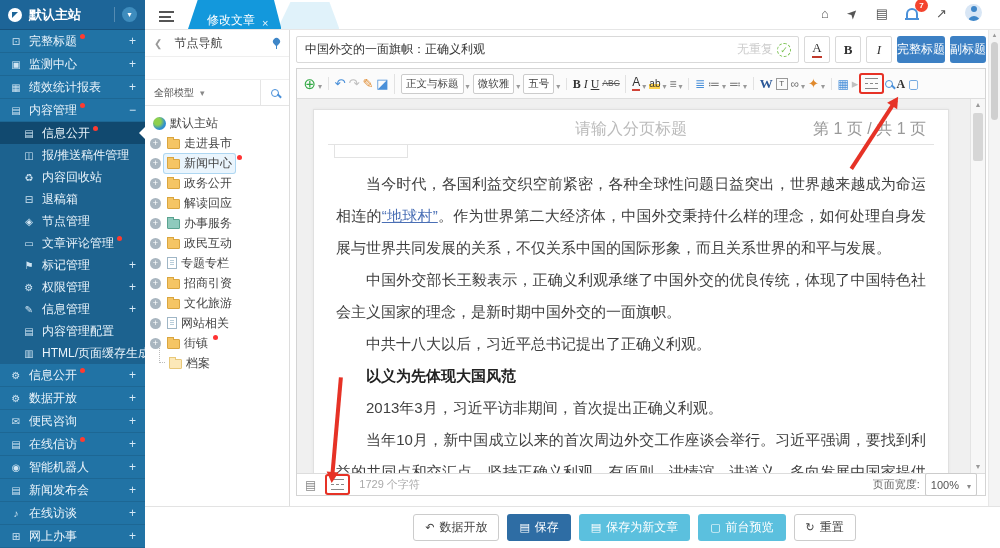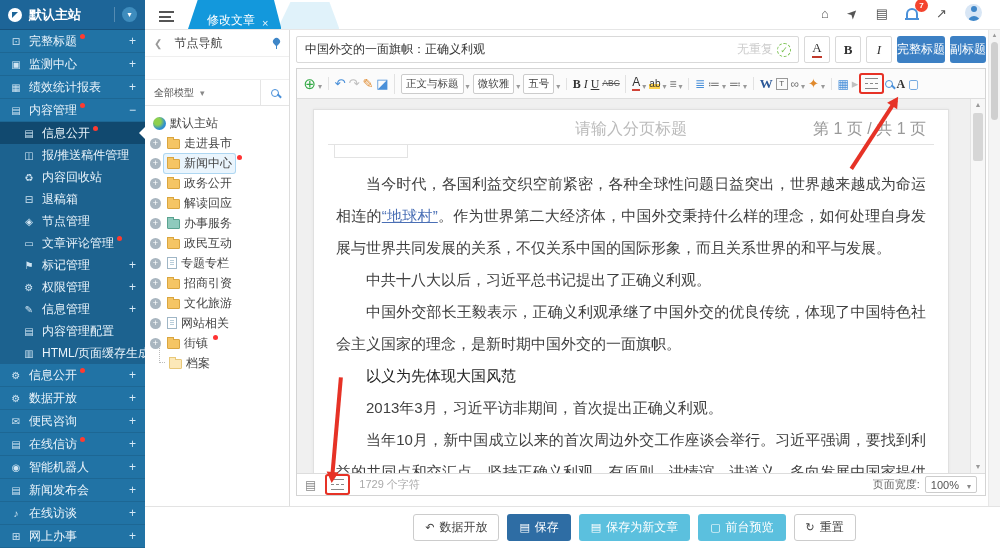--- a/index.html
+++ b/index.html
@@ -123,34 +123,34 @@
 
 .canvas{flex:1;min-height:0;background:#f0f0f0;position:relative;overflow:hidden;padding:10px 36px 0 16px}
 .page{background:#fff;border:1px solid #e0e0e0;box-shadow:0 0 3px rgba(0,0,0,.05);height:calc(100% + 40px);padding:8px 22px;position:relative}
 .page-head{display:flex;align-items:center;height:22px;position:relative;font-size:16px}
 .page-placeholder{position:absolute;left:0;right:0;text-align:center;color:#bbb;cursor:text}
 .page-info{margin-left:auto;color:#999;position:relative}
 .page-divider{border-top:1px solid #e3e3e3;margin:4px -8px 10px;height:14px;position:relative}
 .page-divider::before{content:"";position:absolute;left:6px;top:0;width:72px;height:12px;border:1px solid #e3e3e3;border-top:none}
 .article p{font-size:15px;color:#404040;line-height:32px;text-indent:2em;text-align:justify;margin:0}
 .article .link{color:#4a6fb5;text-decoration:underline;cursor:pointer}
-.article .heading{font-weight:normal;color:#222}
+.article .heading{font-weight:bold;color:#222}
 
 .inner-scroll{position:absolute;right:0;top:0;bottom:0;width:15px;background:#f7f7f7;border-left:1px solid #e4e4e4}
 .is-up,.is-down{position:absolute;left:0;right:0;height:12px;color:#999;font-size:7px;text-align:center;line-height:12px;cursor:pointer}
 .is-up{top:0}.is-up::before{content:"▲"}
 .is-down{bottom:0}.is-down::before{content:"▼"}
 .is-thumb{position:absolute;top:14px;left:2px;right:2px;height:48px;background:#d6d6d6;border-radius:2px;cursor:pointer}
 
 .statusbar{flex:none;height:22px;border-top:1px solid #ddd;display:flex;align-items:center;padding:0 8px;background:#fff;font-size:11px;color:#aaa;gap:8px}
 .st-ico{display:inline-flex;align-items:center;justify-content:center;color:#888;font-size:12px;cursor:pointer;position:relative;line-height:1}
 .st-ico.red-boxed{margin-left:3px}
 .char-count{margin-left:3px}
 .pw{margin-left:auto;display:flex;align-items:center;gap:5px;color:#666}
-.pw-select{border:1px solid #ccc;border-radius:2px;height:17px;display:flex;align-items:center;padding:0 5px;color:#555;gap:8px;cursor:pointer;background:#fff;font-size:11px}
+.pw-select{border:1px solid #ccc;border-radius:2px;height:23px;display:flex;align-items:center;padding:0 5px;color:#555;gap:8px;cursor:pointer;background:#fff;font-size:11px}
 .pw-caret::after{content:"▾";font-size:8px;color:#888}
 
 
 .annot{position:absolute;pointer-events:none;z-index:40}
 .annot-toolbar{top:31px;right:88px;width:3.5px;height:82px;background:#e63226;transform-origin:top center;transform:rotate(33deg)}
 .annot-toolbar::before{content:"";position:absolute;top:-10px;left:-4.5px;border:6px solid transparent;border-bottom:11px solid #e63226}
 .annot-status{bottom:14px;left:3px;width:3.5px;height:102px;background:#e63226;transform-origin:bottom center;transform:rotate(5deg)}
 .annot-status::after{content:"";position:absolute;bottom:-10px;left:-4.5px;border:6px solid transparent;border-top:11px solid #e63226}
 
 
@@ -667,22 +667,22 @@
 
           <div class="canvas">
             <div class="page">
               <div class="page-head">
                 <span class="page-placeholder">请输入分页标题</span>
                 <span class="page-info">第 1 页 / 共 1 页</span>
               </div>
               <div class="page-divider"></div>
               <div class="article">
                 <p><span>当今时代，各国利益交织空前紧密，各种全球性问题日益突出，世界越来越成为命运相连的</span><a class="link">“地球村”</a><span>。作为世界第二大经济体，中国外交秉持什么样的理念，如何处理自身发展与世界共同发展的关系，不仅关系中国的国际形象，而且关系世界的和平与发展。</span></p>
+                <p>中国外交部长王毅表示，正确义利观承继了中国外交的优良传统，体现了中国特色社会主义国家的理念，是新时期中国外交的一面旗帜。</p>
                 <p>中共十八大以后，习近平总书记提出了正确义利观。</p>
-                <p>中国外交部长王毅表示，正确义利观承继了中国外交的优良传统，体现了中国特色社会主义国家的理念，是新时期中国外交的一面旗帜。</p>
                 <p class="heading">以义为先体现大国风范</p>
                 <p>2013年3月，习近平访非期间，首次提出正确义利观。</p>
                 <p>当年10月，新中国成立以来的首次周边外交工作座谈会举行。习近平强调，要找到利益的共同点和交汇点，坚持正确义利观，有原则、讲情谊、讲道义，多向发展中国家提供力所能及的帮助。</p>
 
               </div>
             </div>
             <div class="inner-scroll" able="false">
               <span class="is-up"></span>
               <span class="is-thumb"></span>
               <span class="is-down"></span>

